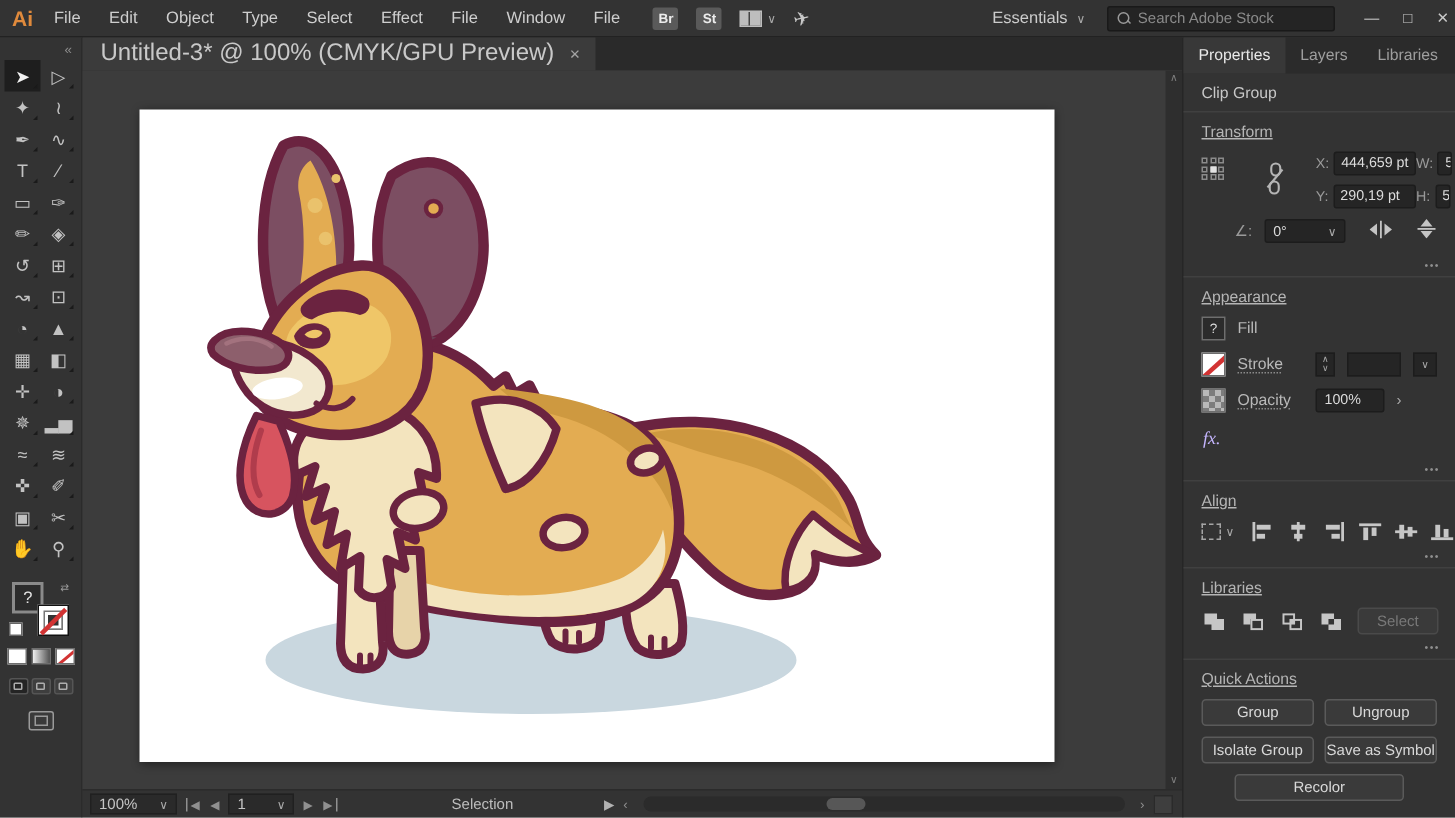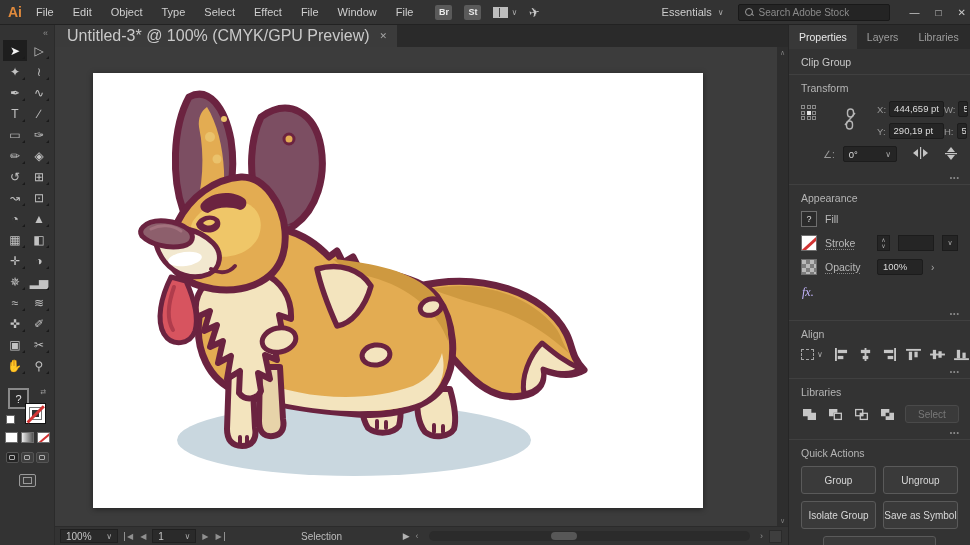--- a/index.html
+++ b/index.html
@@ -97,21 +97,21 @@
   .scroll-corner{width:13px;height:13px;background:#3E3E3E;border:1px solid #2A2A2A;}
 
   
   .panel{width:182px;background:#333;border-left:1px solid #262626;display:flex;flex-direction:column;font-size:10.5px;}
   .panel-tabs{height:24px;background:#2B2B2B;display:flex;align-items:stretch;flex:0 0 24px;}
   .panel-tab{display:flex;align-items:center;padding:0 10px;color:#9E9E9E;font-size:10.5px;}
   .panel-tab.active{background:#383838;color:#E8E8E8;}
   .sel-type{padding:7px 12px 6px;color:#C8C8C8;border-bottom:1px solid var(--ui-divider);}
   .sec{padding:7px 12px 4px;border-bottom:1px solid var(--ui-divider);position:relative;}
   .sec:last-child{border-bottom:none;}
-  .sec-title{color:#B5B5B5;margin-bottom:7px;}
+  .sec-title{color:#B5B5B5;margin-bottom:7px;text-decoration:underline;}
   .more{position:absolute;right:10px;bottom:3px;color:#8E8E8E;font-size:7px;letter-spacing:1px;}
   
   .t-grid{display:grid;grid-template-columns:22px 1fr 1fr 14px;grid-row-gap:6px;align-items:center;}
   .refpoint{grid-row:1/3;display:grid;grid-template-columns:repeat(3,4px);grid-template-rows:repeat(3,4px);gap:1.5px;align-self:start;margin-top:4px;}
   .refpoint i{border:1px solid #8B8B8B;display:block;}
   .refpoint i.sel{background:#E2E2E2;border-color:#E2E2E2;}
   .fld{display:flex;align-items:center;gap:3px;}
   .fld label{color:#9A9A9A;font-size:9.5px;flex:0 0 auto;}
   .fbox{background:var(--ui-field);border:1px solid var(--ui-border);border-radius:2px;height:16px;line-height:14px;padding:0 4px;color:#DCDCDC;font-size:9.5px;flex:1;white-space:nowrap;overflow:hidden;}
   .linkchain{grid-row:1/3;justify-self:center;}
@@ -138,21 +138,21 @@
   .align-row{display:flex;align-items:center;gap:7px;margin-bottom:12px;}
   .alignto{display:flex;align-items:center;gap:3px;margin-right:3px;}
   .alignto .dashed{width:13px;height:11px;border:1px dashed #A5A5A5;}
   .icon-btn{display:flex;align-items:center;justify-content:center;width:17px;height:15px;}
   .icon-btn svg{width:15px;height:13px;}
   
   .pf-row{display:flex;align-items:center;gap:9px;margin-bottom:12px;}
   .expand-btn{margin-left:auto;height:18px;padding:0 12px;background:#3A3A3A;border:1px solid #4A4A4A;border-radius:3px;color:#787878;font-size:10px;font-family:"Liberation Sans",sans-serif;}
   
   .qa-grid{display:grid;grid-template-columns:1fr 1fr;gap:7px;margin:2px 0 10px;}
-  .qa-btn{height:28px;background:#3A3A3A;border:1px solid #5A5A5A;border-radius:3px;color:#D8D8D8;font-size:10px;font-family:"Liberation Sans",sans-serif;}
+  .qa-btn{height:18px;background:#3A3A3A;border:1px solid #5A5A5A;border-radius:3px;color:#D8D8D8;font-size:10px;font-family:"Liberation Sans",sans-serif;}
   .qa-btn.wide{grid-column:1/3;width:72%;justify-self:center;}
 </style>
 </head>
 <body>
 
 <div class="app">
 
   <div class="topbar">
     <span class="logo">Ai</span>
     <nav class="menubar">

